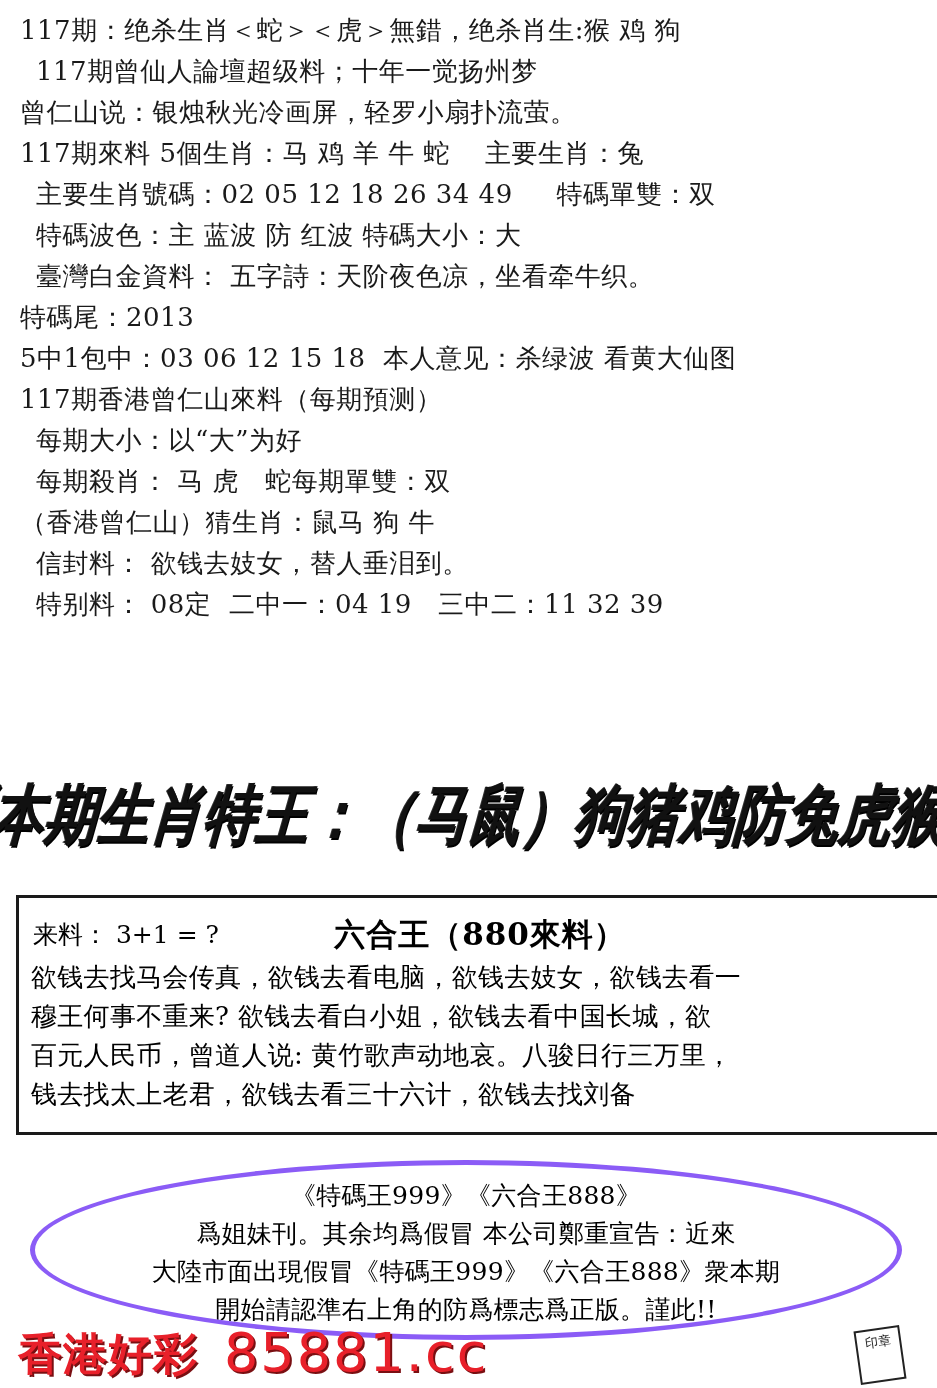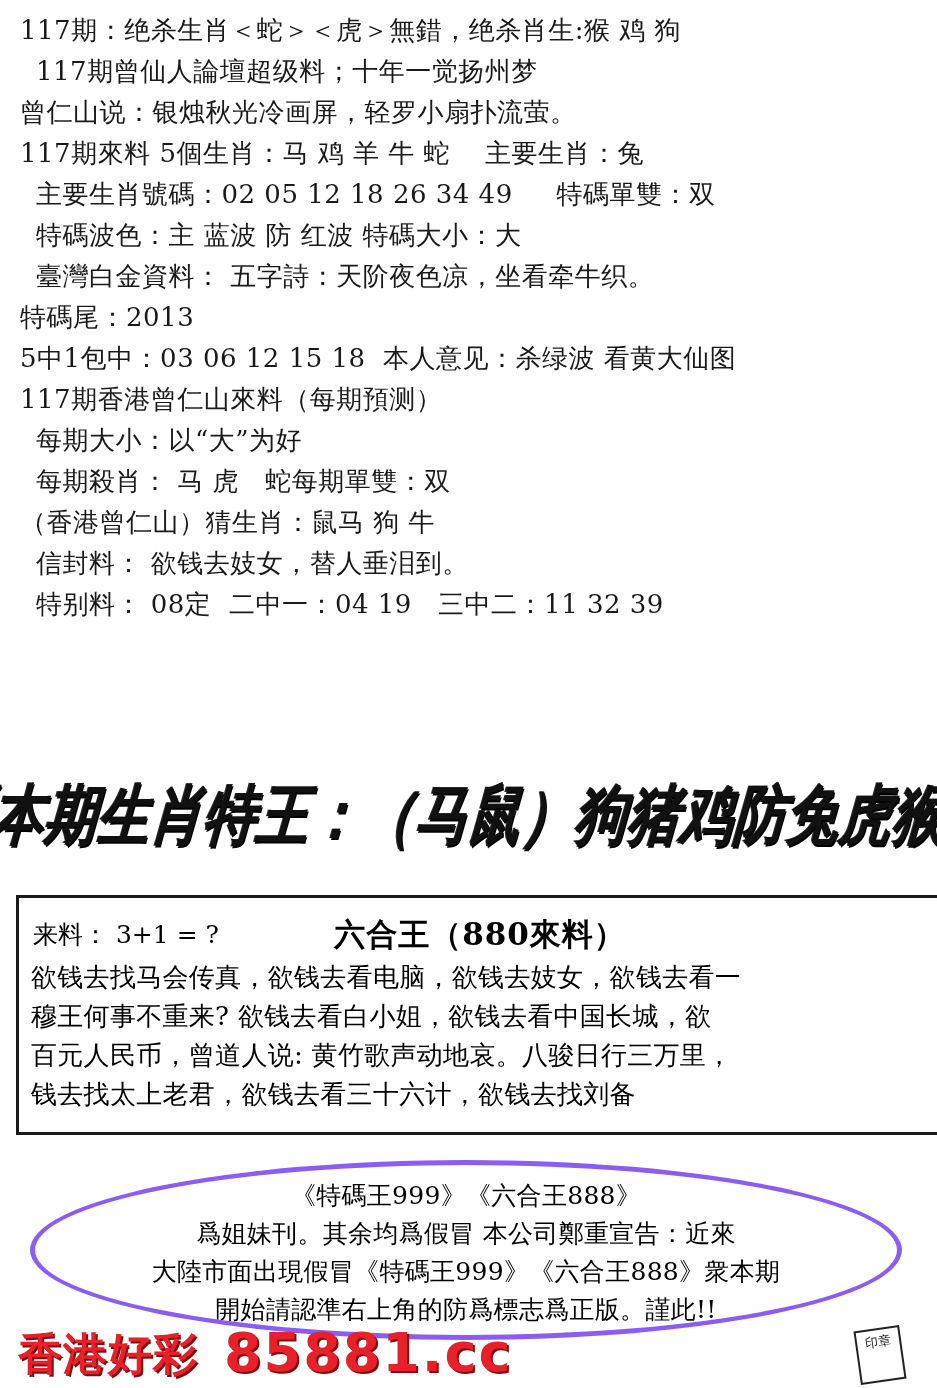--- a/index.html
+++ b/index.html
@@ -154,21 +154,21 @@
   .wm-cn {
     font-family: "DejaVu Sans", "Liberation Sans", sans-serif;
     font-weight: bold;
     font-size: 44px;
     color: #e8202a;
     letter-spacing: 1px;
     text-shadow: 2px 2px 0 #7a0f12;
   }
   .wm-num {
     font-family: "DejaVu Sans", "Liberation Sans", sans-serif;
-    font-weight: bold;
+    font-weight: normal;
     font-size: 54px;
     color: #e8202a;
     letter-spacing: 2px;
     text-shadow: 2px 2px 0 #7a0f12;
   }
 </style>
 </head>
 <body>
 
 <div class="page">

